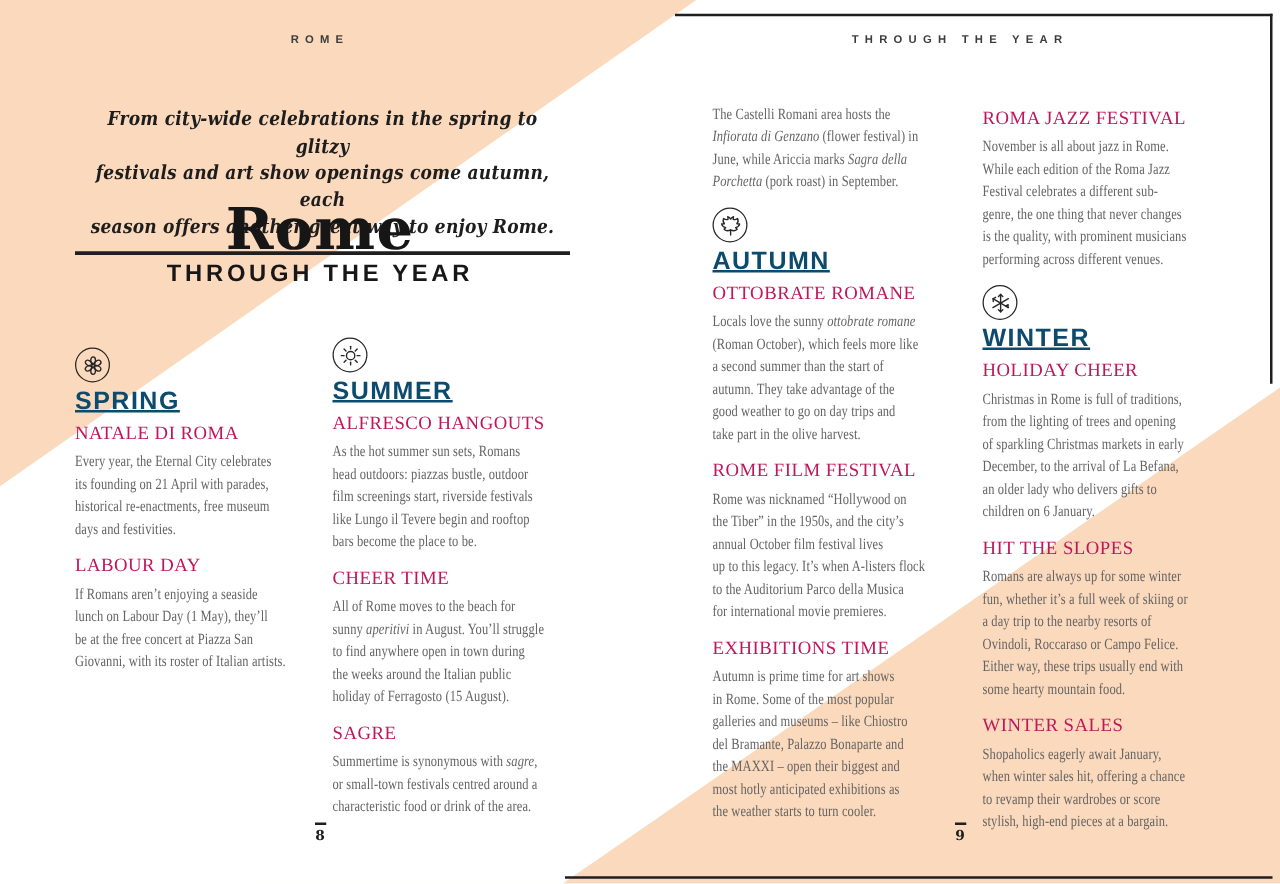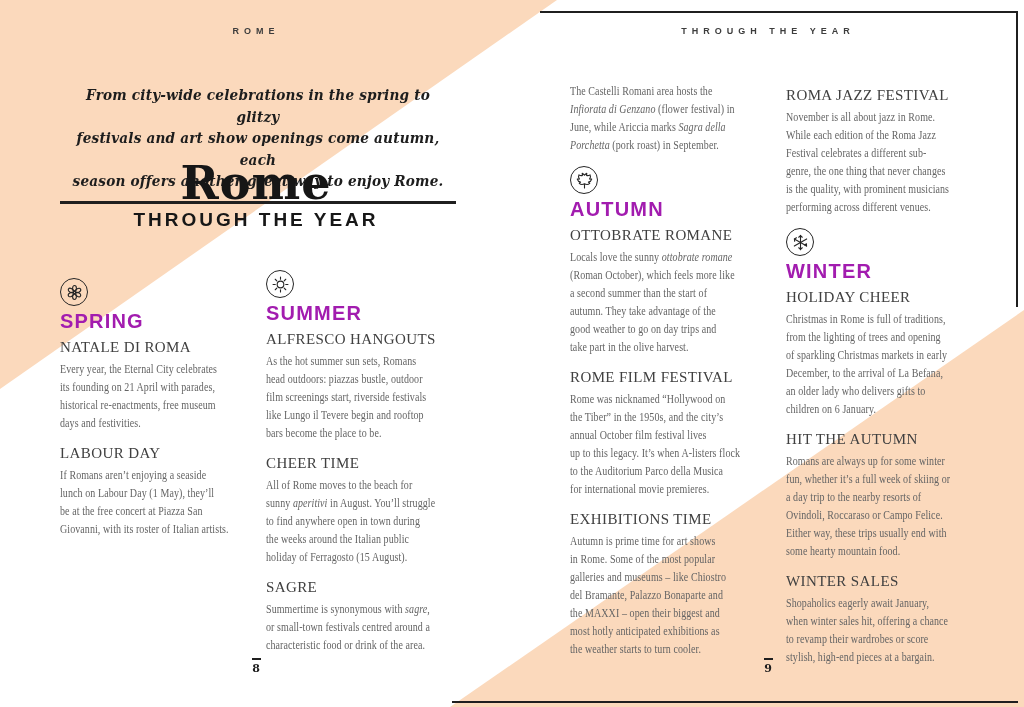--- a/index.html
+++ b/index.html
@@ -34,24 +34,24 @@
   .col-spring{left:60px;top:278px;}
   .col-summer{left:266px;top:270px;}
   .col-autumn{left:570px;top:82px;}
   .col-winter{left:786px;top:86px;width:198px;}
 
   .season{margin:0 0 6px 0;}
   .icon-circle{display:flex;align-items:center;justify-content:center;
                width:28px;height:28px;border:1.6px solid #262626;border-radius:50%;box-sizing:border-box;}
   .icon-circle svg{width:19px;height:19px;stroke:#262626;fill:none;stroke-width:1.4;
                    stroke-linecap:round;stroke-linejoin:round;}
-  .season-label{margin-top:4px;font-size:20px;font-weight:700;letter-spacing:1.2px;color:#a21caf;line-height:22px;}
+  .season-label{margin-top:4px;font-size:20px;font-weight:700;letter-spacing:1.2px;color:#0c4a6e;line-height:22px;text-decoration:underline;}
 
   .entry{margin:0 0 12px 0;font-family:Liberation Serif, serif;}
-  .entry-heading{font-size:15px;line-height:18px;margin:0 0 4px 0;color:#404040;
+  .entry-heading{font-size:15px;line-height:18px;margin:0 0 4px 0;color:#be185d;
                  letter-spacing:.4px;font-weight:400;}
   .entry-body{font-size:12.5px;line-height:18px;color:#646464;letter-spacing:.1px;
               transform:scaleX(.8);transform-origin:0 0;width:125%;}
   .entry-body i{font-style:italic;}
 
   .page-num{position:absolute;top:658px;width:512px;text-align:center;}
   .pn-left{left:0;} .pn-right{left:512px;}
   .page-num .tick{width:9px;height:1.5px;margin:0 auto 2px auto;}
   .page-num .num{font-family:"DejaVu Serif","Liberation Serif",serif;font-size:11px;font-weight:700;color:#1c1c1c;}
 </style>
@@ -178,21 +178,21 @@
               <polyline points="19.4,16.4 19.6,13.6 17.1,15.1"></polyline>
             </svg>
           </span>
           <div class="season-label">WINTER</div>
         </div>
         <div class="entry">
           <div class="entry-heading">HOLIDAY CHEER</div>
           <div class="entry-body">Christmas in Rome is full of traditions,<br>from the lighting of trees and opening<br>of sparkling Christmas markets in early<br>December, to the arrival of La Befana,<br>an older lady who delivers gifts to<br>children on 6 January.</div>
         </div>
         <div class="entry">
-          <div class="entry-heading">HIT THE AUTUMN</div>
+          <div class="entry-heading">HIT THE SLOPES</div>
           <div class="entry-body">Romans are always up for some winter<br>fun, whether it’s a full week of skiing or<br>a day trip to the nearby resorts of<br>Ovindoli, Roccaraso or Campo Felice.<br>Either way, these trips usually end with<br>some hearty mountain food.</div>
         </div>
         <div class="entry">
           <div class="entry-heading">WINTER SALES</div>
           <div class="entry-body">Shopaholics eagerly await January,<br>when winter sales hit, offering a chance<br>to revamp their wardrobes or score<br>stylish, high-end pieces at a bargain.</div>
         </div>
       </div>
 
     <div class="page-num pn-left">
       <div class="tick" style="background: rgb(31, 31, 31);"></div>

